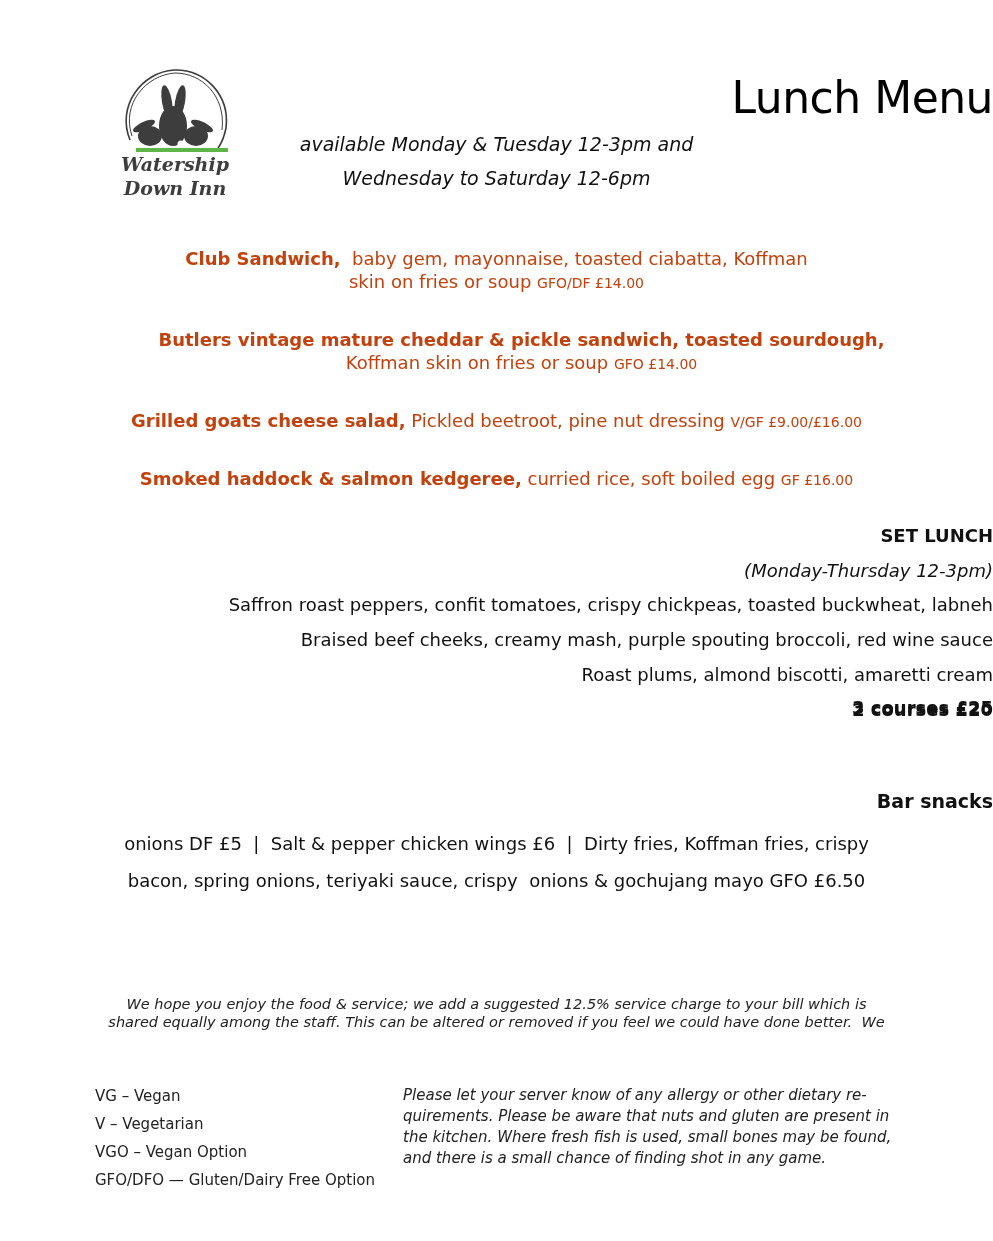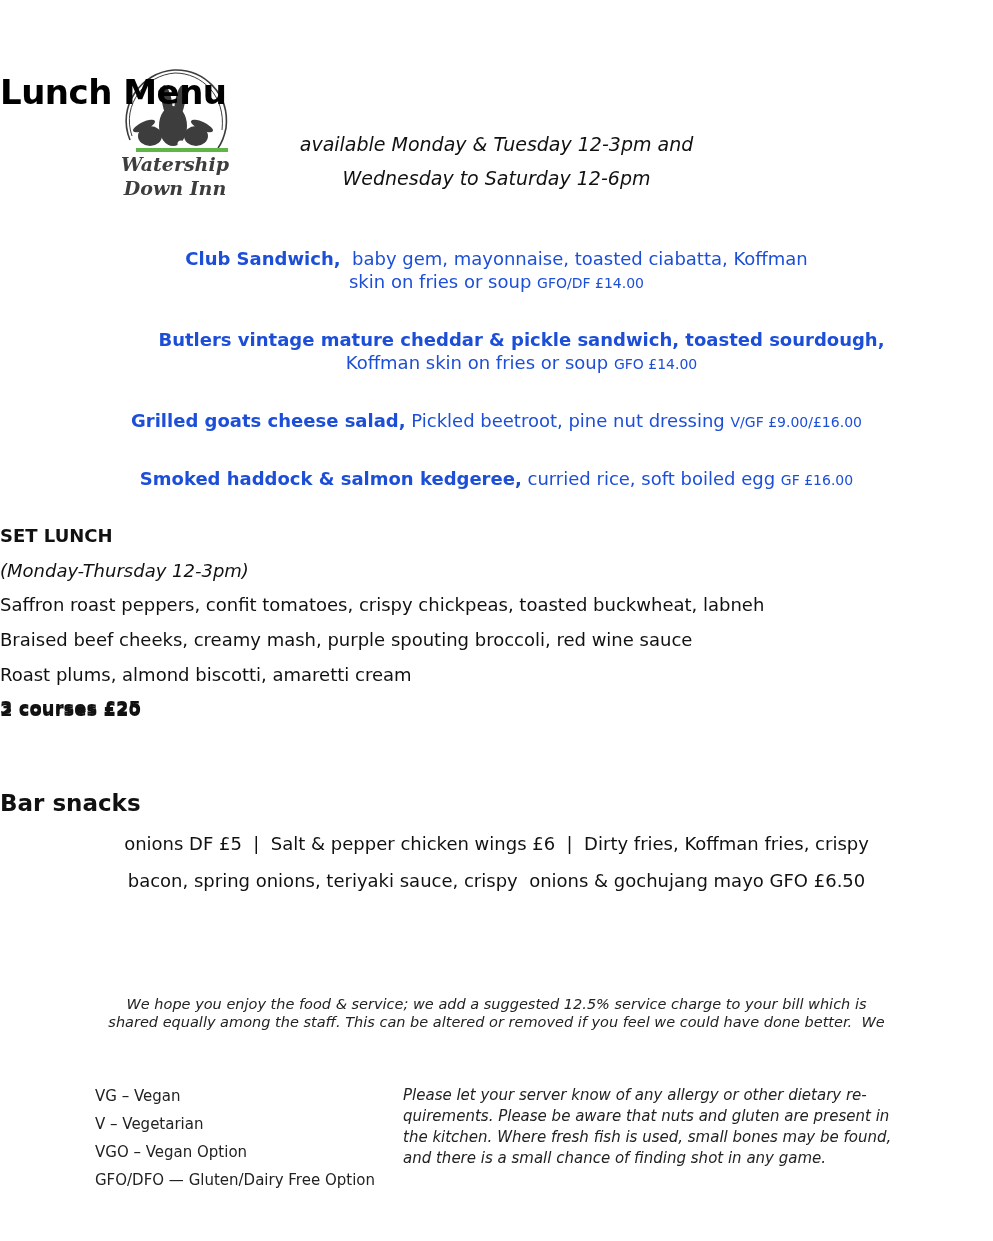--- a/index.html
+++ b/index.html
@@ -1,27 +1,27 @@
 <!DOCTYPE html>
 <html><head>
 <meta charset="utf-8">
 <style>
   html, body { margin: 0; padding: 0; background: #ffffff; }
   body { width: 993px; height: 1241px; position: relative; overflow: hidden;
          font-family: "DejaVu Sans", sans-serif; color: #111; }
   .logo { position: absolute; left: 112px; top: 66px; width: 122px; height: 140px; }
-  .title { position: absolute; left: 0; width: 993px; top: 72px; text-align: left;
-           font-size: 34px; font-weight: bold; letter-spacing: -0.5px; color: #000; }
+  .title { position: absolute; left: 0; width: 993px; top: 72px; text-align: right;
+           font-size: 44px; font-weight: normal; letter-spacing: -0.5px; color: #000; }
   .avail { position: absolute; left: 0; width: 993px; text-align: center;
            font-style: italic; font-size: 19px; color: #111; }
   .dish { position: absolute; left: 0; width: 993px; text-align: center;
-          font-size: 18px; line-height: 23px; color: #1d4ed8; }
+          font-size: 18px; line-height: 23px; color: #c2410c; }
   .dish .dname { font-weight: bold; }
   .dish .tag { font-size: 14px; }
-  .center-line { position: absolute; left: 0; width: 993px; text-align: left;
+  .center-line { position: absolute; left: 0; width: 993px; text-align: right;
                  font-size: 18px; color: #111; }
   .bold { font-weight: bold; }
   .ital { font-style: italic; }
   .snacks { position: absolute; left: 100px; width: 793px; top: 826px; text-align: center;
             font-size: 18px; line-height: 36.7px; color: #111; }
   .service { position: absolute; left: 90px; width: 813px; top: 995px; text-align: center;
              font-style: italic; font-size: 14.5px; line-height: 18px; color: #222; }
   .legend { position: absolute; left: 95px; top: 1085px; font-size: 15px; color: #222; }
   .legend div { height: 28px; line-height: 22px; }
   .allergy { position: absolute; left: 403px; top: 1085px; width: 490px;
@@ -77,21 +77,21 @@
 </div>
 
 <div class="center-line bold" style="top:525px;">SET LUNCH</div>
 <div class="center-line ital" style="top:560px;">(Monday-Thursday 12-3pm)</div>
 <div class="center-line" style="top:594px;">Saffron roast peppers, confit tomatoes, crispy chickpeas, toasted buckwheat, labneh</div>
 <div class="center-line" style="top:629px;">Braised beef cheeks, creamy mash, purple spouting broccoli, red wine sauce</div>
 <div class="center-line" style="top:664px;">Roast plums, almond biscotti, amaretti cream</div>
 <div class="center-line bold" style="top:699px;">2 courses £20</div>
 <div class="center-line bold" style="top:697px;">3 courses £25</div>
 
-<div class="center-line" style="top:790px;font-size:23px;font-weight:bold;">Bar snacks</div>
+<div class="center-line" style="top:790px;font-size:19px;font-weight:bold;">Bar snacks</div>
 <div class="snacks">
   <div style="white-space:pre;">onions DF £5  |  Salt &amp; pepper chicken wings £6  |  Dirty fries, Koffman fries, crispy</div>
   <div style="white-space:pre;">bacon, spring onions, teriyaki sauce, crispy  onions &amp; gochujang mayo GFO £6.50</div>
 </div>
 
 <div class="service">
   <div>We hope you enjoy the food &amp; service; we add a suggested 12.5% service charge to your bill which is</div>
   <div style="white-space:pre;">shared equally among the staff. This can be altered or removed if you feel we could have done better.  We</div>
 </div>
 

